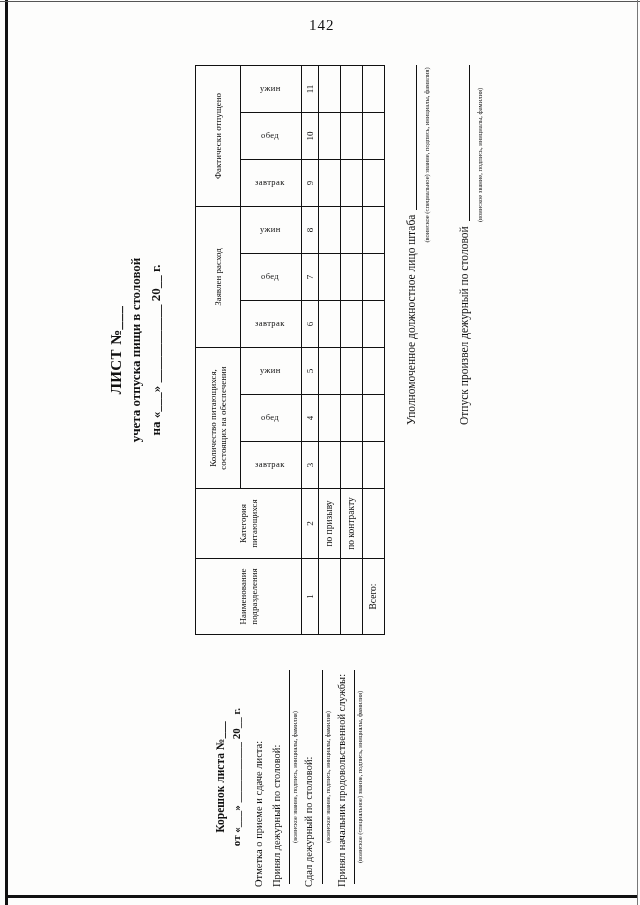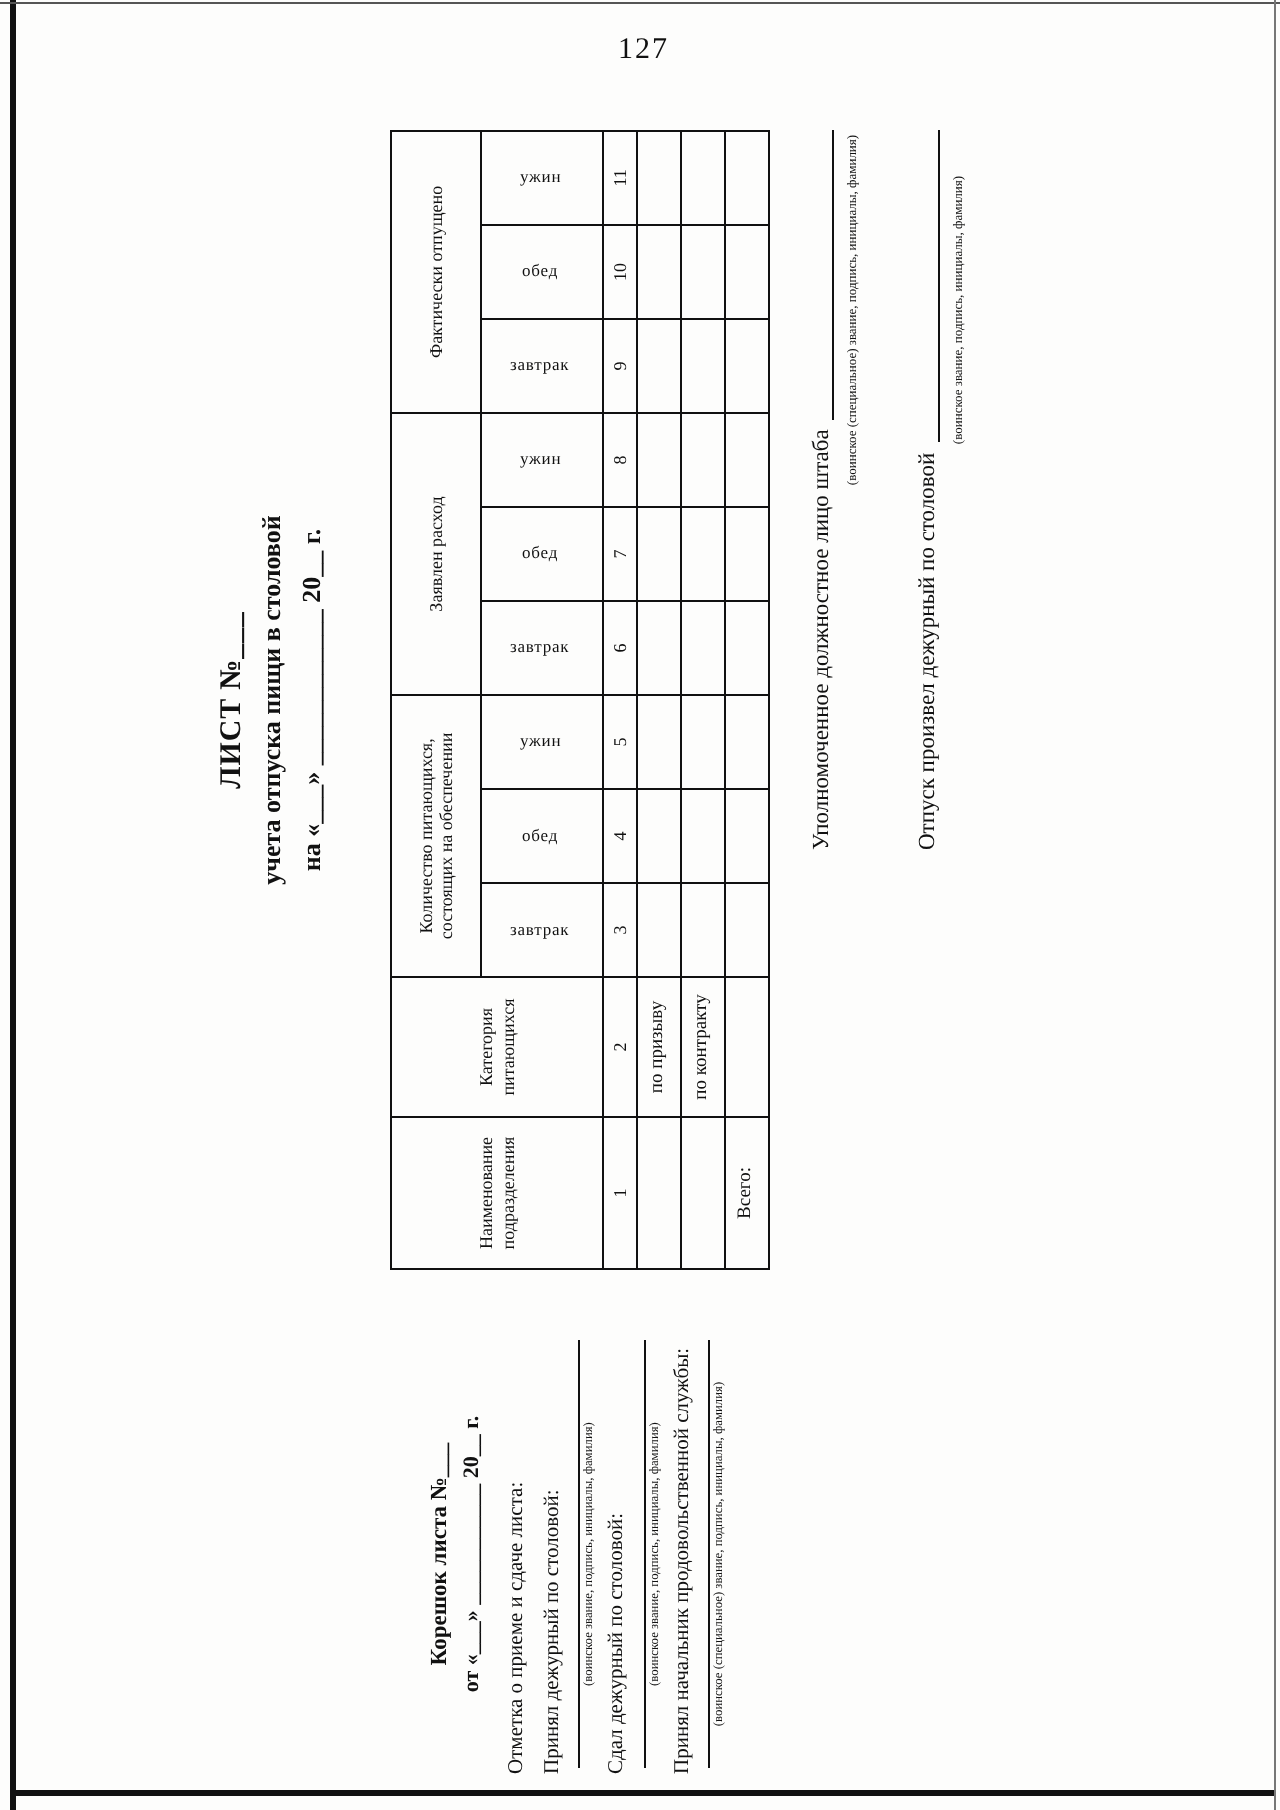--- a/index.html
+++ b/index.html
@@ -52,21 +52,21 @@
 </style>
 </head>
 <body>
 
 <div class="page">
   <div class="b b-left"></div>
   <div class="b b-bottom"></div>
   <div class="b b-top"></div>
   <div class="b b-right"></div>
 
-  <div class="page-number">127</div>
+  <div class="page-number">142</div>
 
   <div class="rotated">
 
     <div class="stub">
       <div class="stub-t1">Корешок листа №___</div>
       <div class="stub-t2">от «___» ___________ 20__ г.</div>
       <div class="stub-note">Отметка о приеме и сдаче листа:</div>
 
       <div class="stub-label">Принял дежурный по столовой:</div>
       <div class="stub-rule"></div>

